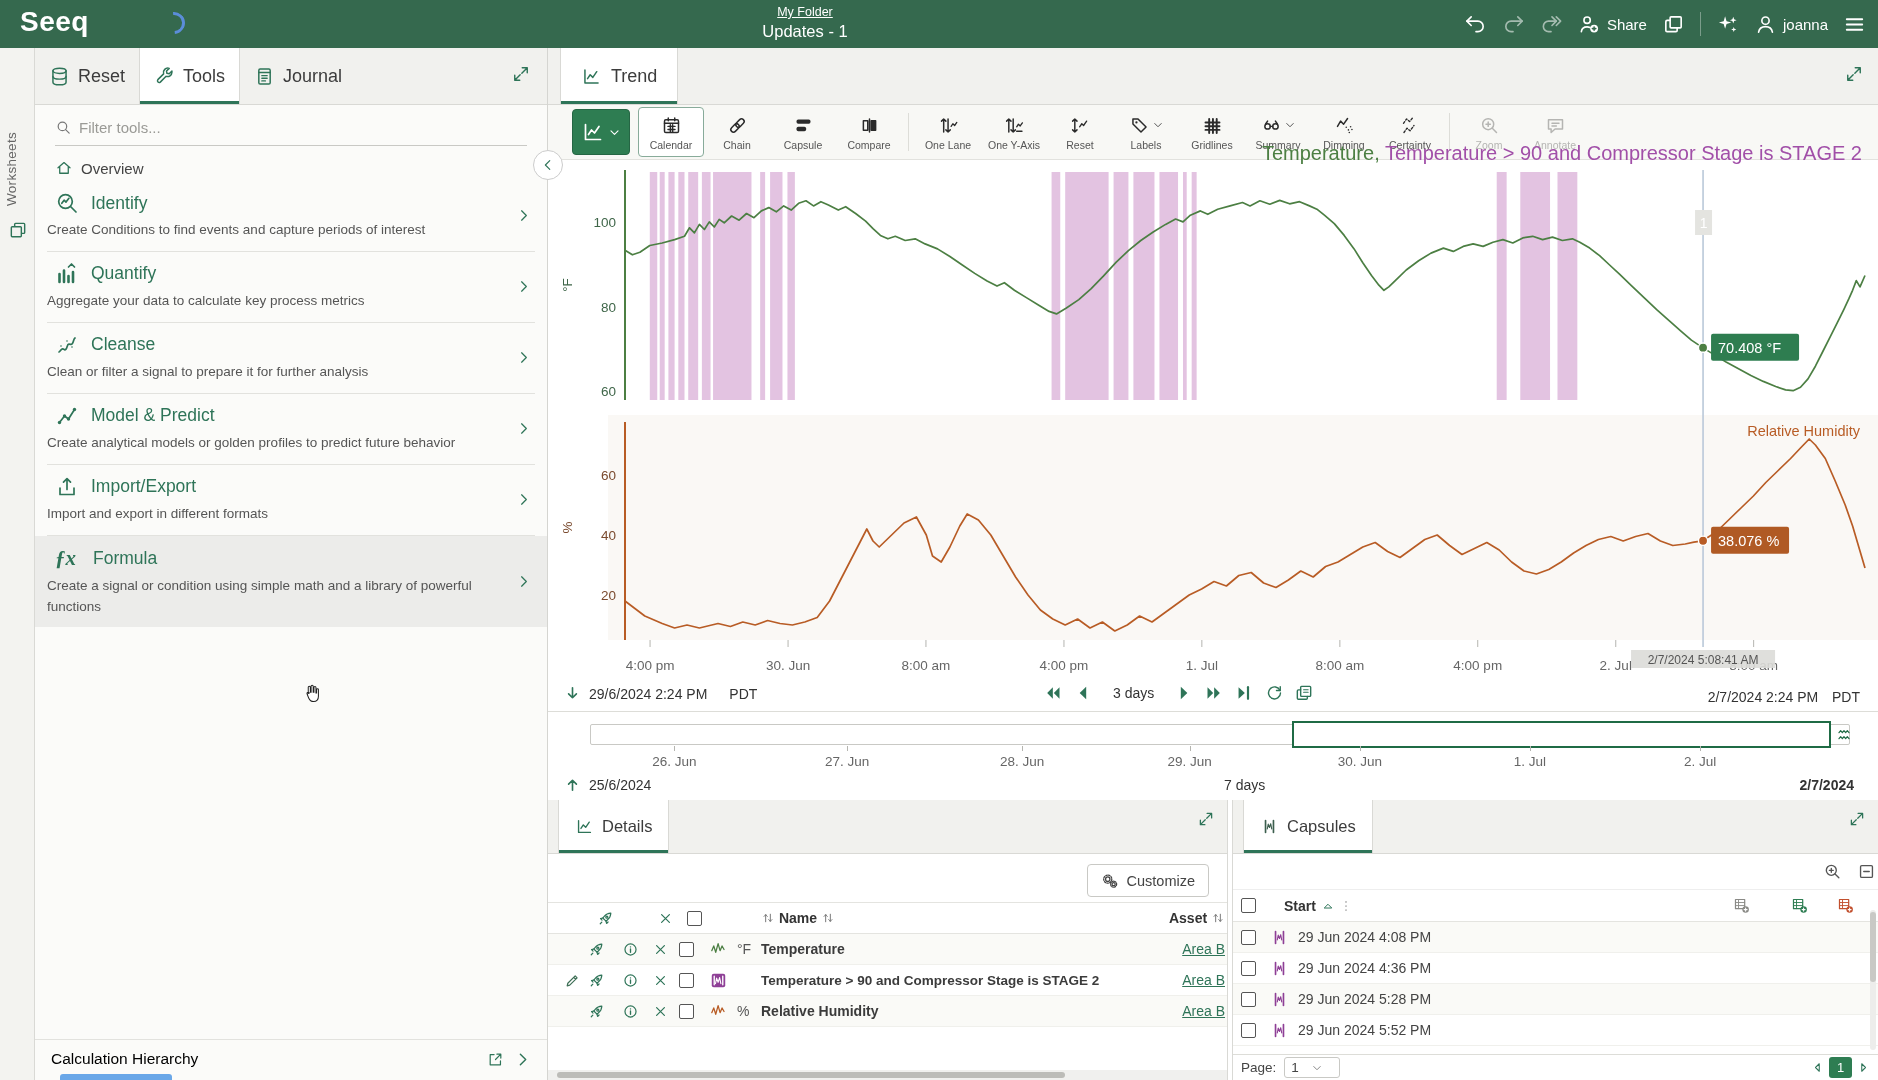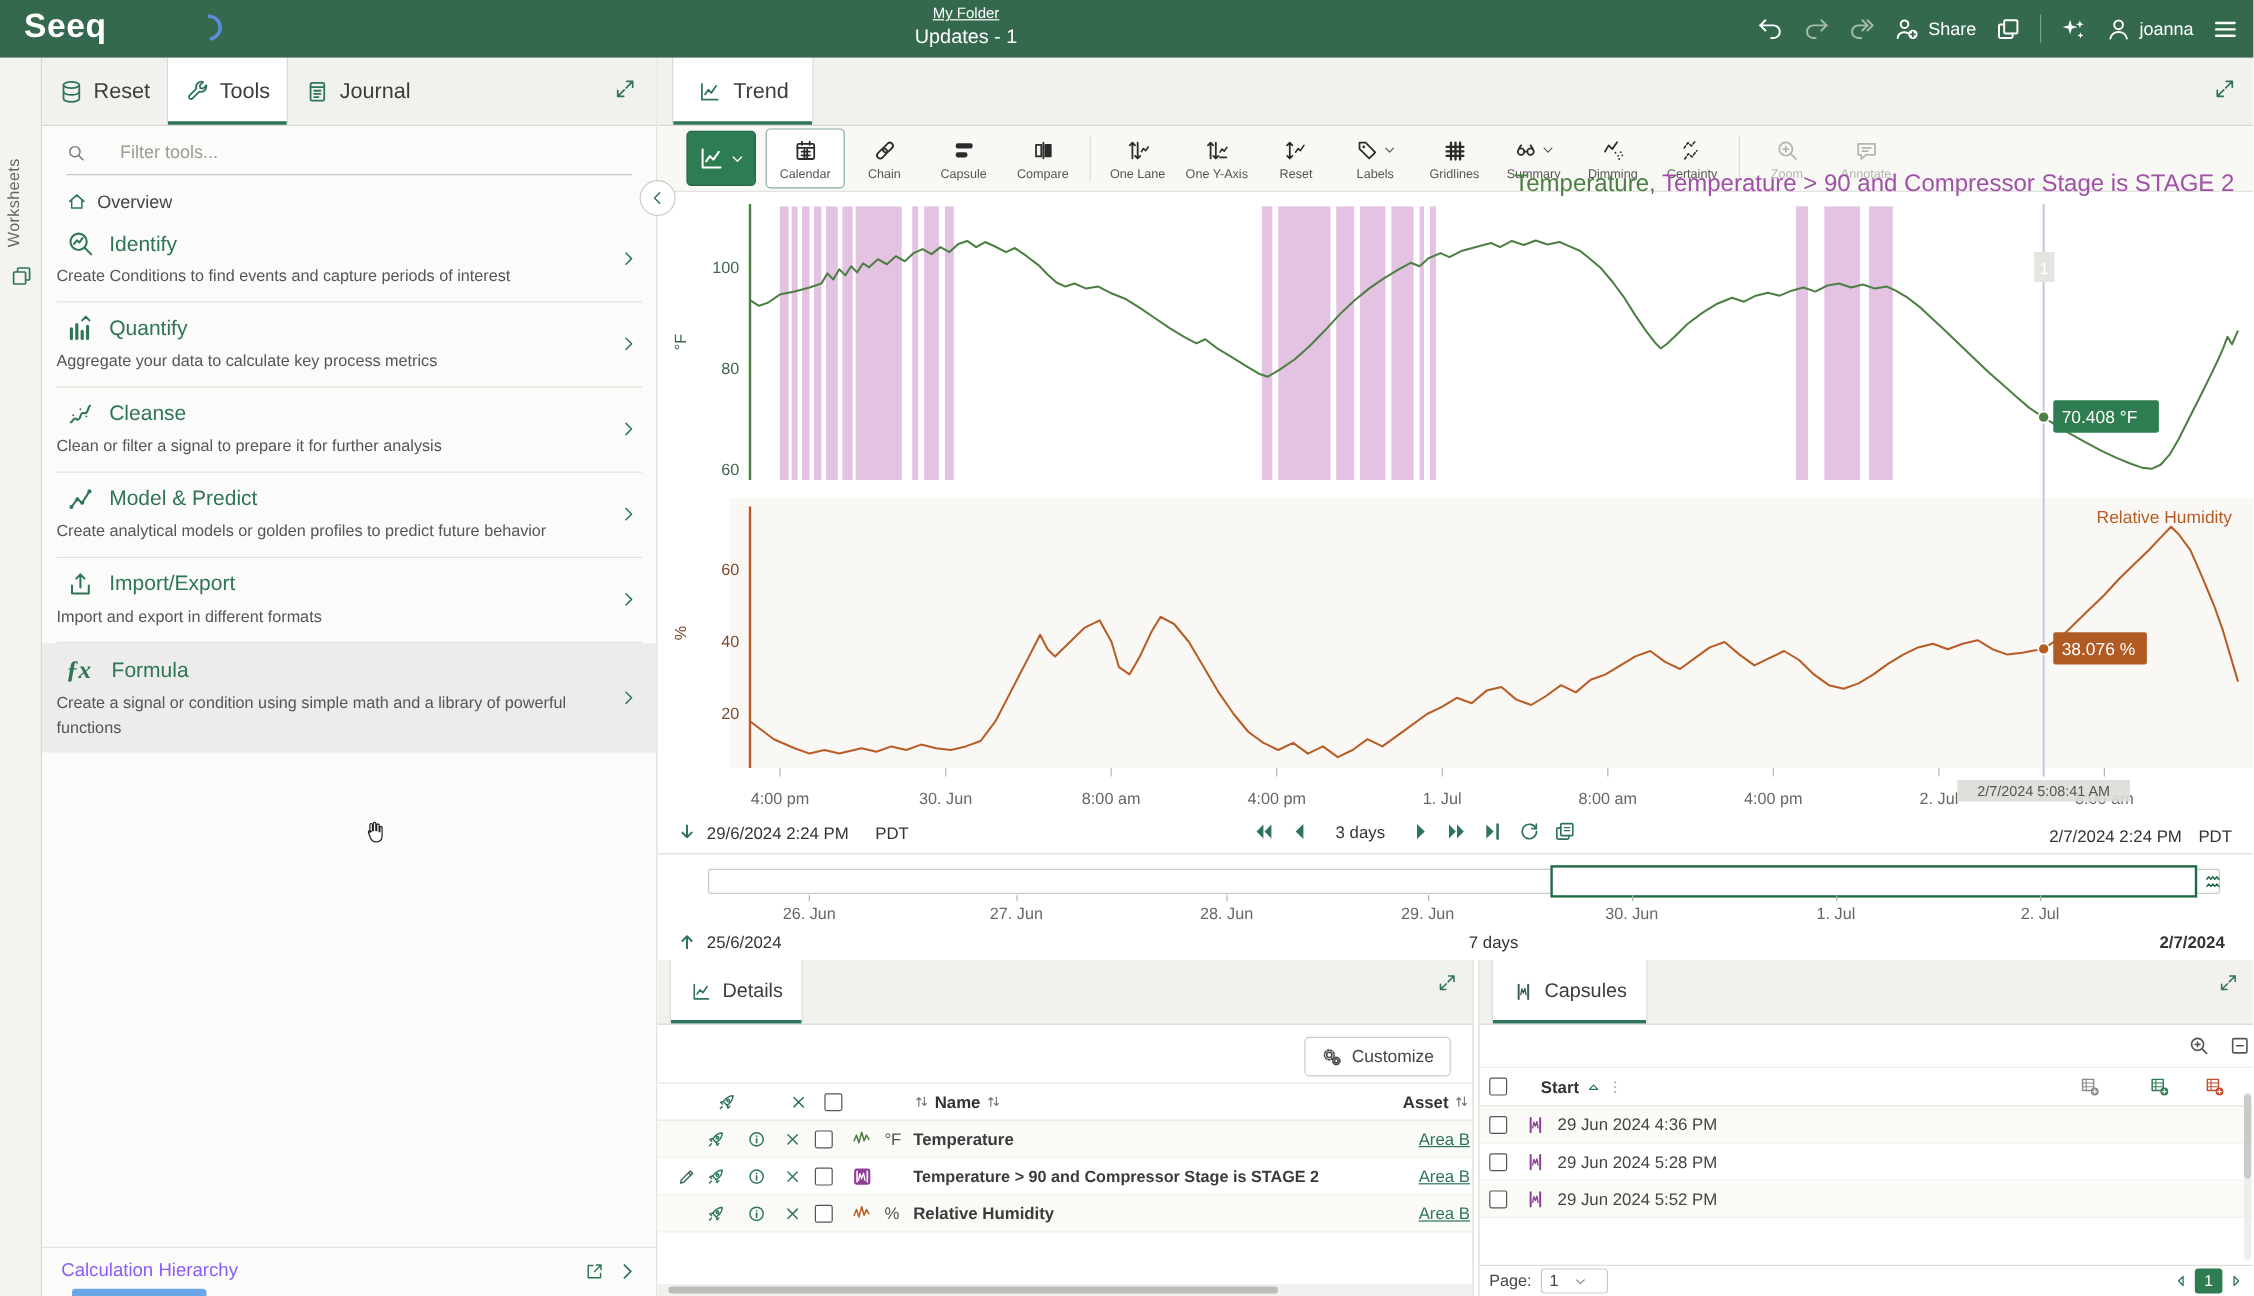--- a/index.html
+++ b/index.html
@@ -26,36 +26,36 @@
   .rail-label { position:absolute; top:8px; left:4px; width:26px; height:150px; writing-mode:vertical-rl; transform:rotate(180deg); color:#666; font-size:13.5px; letter-spacing:.3px; }
   .rail-icon { position:absolute; left:8px; top:172px; width:20px; height:20px; color:#2e7458; }
 
   
   #leftpanel { position:absolute; left:35px; top:48px; width:513px; height:1032px; background:#fbfbf9; border-right:1px solid #d5d5d1; }
   .tabrow { height:57px; background:#f1f1ee; border-bottom:1px solid #d9d9d5; display:flex; align-items:stretch; position:relative; }
   .ltab { display:flex; align-items:center; gap:8px; padding:0 14px; font-size:18px; color:#3c3c3c; cursor:pointer; }
   .ltab .ic { width:21px; height:21px; color:#2e7458; }
   .ltab.active { background:#fff; border-left:1px solid #d9d9d5; border-right:1px solid #d9d9d5; box-shadow:inset 0 -3px 0 #2e7458; }
   .panel-expand { position:absolute; right:16px; top:16px; width:20px; height:20px; color:#2e7458; cursor:pointer; }
-  .searchrow { margin:14px 20px 0 20px; display:flex; align-items:center; gap:28px; border-bottom:1px solid #c9c9c5; padding-bottom:9px; }
+  .searchrow { margin:14px 20px 0 20px; display:flex; align-items:center; gap:7px; border-bottom:1px solid #c9c9c5; padding-bottom:9px; }
   .searchrow .ic { width:17px; height:17px; color:#777; }
   .searchrow input { border:none; outline:none; background:transparent; font-size:15px; color:#444; width:380px; font-family:inherit; }
   .searchrow input::placeholder { color:#9a9a96; }
   .overviewrow { display:flex; align-items:center; gap:8px; margin:13px 20px 4px 20px; font-size:15px; color:#444; cursor:pointer; }
   .overviewrow .ic { width:18px; height:18px; color:#2e7458; }
   .toolitem { position:relative; padding:10px 30px 10px 12px; cursor:pointer; }
   .toolitem .trow { display:flex; align-items:center; gap:12px; padding-left:8px; }
   .toolitem .trow .ic { width:24px; height:24px; color:#2e7458; }
   .tooltitle { color:#2e7458; font-size:17.5px; }
   .tooldesc { color:#555; font-size:13.5px; line-height:1.55; margin-top:5px; max-width:470px; }
   .toolchev { position:absolute; right:16px; top:50%; margin-top:-8px; width:15px; height:15px; color:#2e7458; }
   .tooldiv { border-bottom:1px solid #e2e2de; margin:0 12px; }
   .toolitem.hover { background:#ececea; }
   .fxglyph { width:26px; font-size:21px; font-style:italic; font-family:"Liberation Serif",serif; color:#2e7458; font-weight:bold; }
-  .calc-hier { position:absolute; left:0; bottom:12px; width:100%; border-top:1px solid #e2e2de; padding:10px 16px 0 16px; display:flex; align-items:center; color:#8b5cf6; font-size:15.5px; cursor:pointer; }
+  .calc-hier { position:absolute; left:0; bottom:12px; width:100%; border-top:1px solid #e2e2de; padding:10px 16px 0 16px; display:flex; align-items:center; color:#000000; font-size:15.5px; cursor:pointer; }
   .calc-hier .spacer { flex:1; }
   .calc-hier .ic { width:17px; height:17px; color:#2e7458; margin-left:10px; }
   .collapse-btn { position:absolute; left:533px; top:150px; width:30px; height:30px; background:#fff; border:1px solid #ccc; border-radius:50%; z-index:25; display:flex; align-items:center; justify-content:center; color:#2e7458; cursor:pointer; }
   .collapse-btn .ic { width:14px; height:14px; }
   .hand-cursor { position:absolute; left:300px; top:683px; width:22px; height:22px; z-index:40; }
   .blue-sliver { position:absolute; left:60px; top:1074px; width:112px; height:6px; background:#6aa7e8; border-radius:3px 3px 0 0; z-index:5; }
 
   
   #main { position:absolute; left:548px; top:48px; width:1330px; height:1032px; background:#fff; }
   .trendtabs { height:57px; background:#f1f1ee; border-bottom:1px solid #d9d9d5; position:relative; display:flex; }
@@ -1044,20 +1044,30 @@
     </div>
     <div id="capsule-rows">
         <div class="cap-row">
           <span class="cbx" style="margin-left:8px"></span>
           <span class="sigic ic" style="color:#8e3f96; margin-left:14px">
             <svg viewBox="0 0 24 24" fill="none" stroke="currentColor" stroke-width="1.7" stroke-linecap="round" stroke-linejoin="round">
               <path d="M7 4.5v15M17 4.5v15" stroke-width="2.1"></path>
               <path d="M9.2 15l1.2-6 1.6 4.3 1.5-4.8 1.3 6.5" stroke-width="1.4"></path>
             </svg>
           </span>
+          <span style="margin-left:9px">29 Jun 2024 4:08 PM</span>
+        </div>
+        <div class="cap-row">
+          <span class="cbx" style="margin-left:8px"></span>
+          <span class="sigic ic" style="color:#8e3f96; margin-left:14px">
+            <svg viewBox="0 0 24 24" fill="none" stroke="currentColor" stroke-width="1.7" stroke-linecap="round" stroke-linejoin="round">
+              <path d="M7 4.5v15M17 4.5v15" stroke-width="2.1"></path>
+              <path d="M9.2 15l1.2-6 1.6 4.3 1.5-4.8 1.3 6.5" stroke-width="1.4"></path>
+            </svg>
+          </span>
           <span style="margin-left:9px">29 Jun 2024 4:36 PM</span>
         </div>
         <div class="cap-row">
           <span class="cbx" style="margin-left:8px"></span>
           <span class="sigic ic" style="color:#8e3f96; margin-left:14px">
             <svg viewBox="0 0 24 24" fill="none" stroke="currentColor" stroke-width="1.7" stroke-linecap="round" stroke-linejoin="round">
               <path d="M7 4.5v15M17 4.5v15" stroke-width="2.1"></path>
               <path d="M9.2 15l1.2-6 1.6 4.3 1.5-4.8 1.3 6.5" stroke-width="1.4"></path>
             </svg>
           </span>

